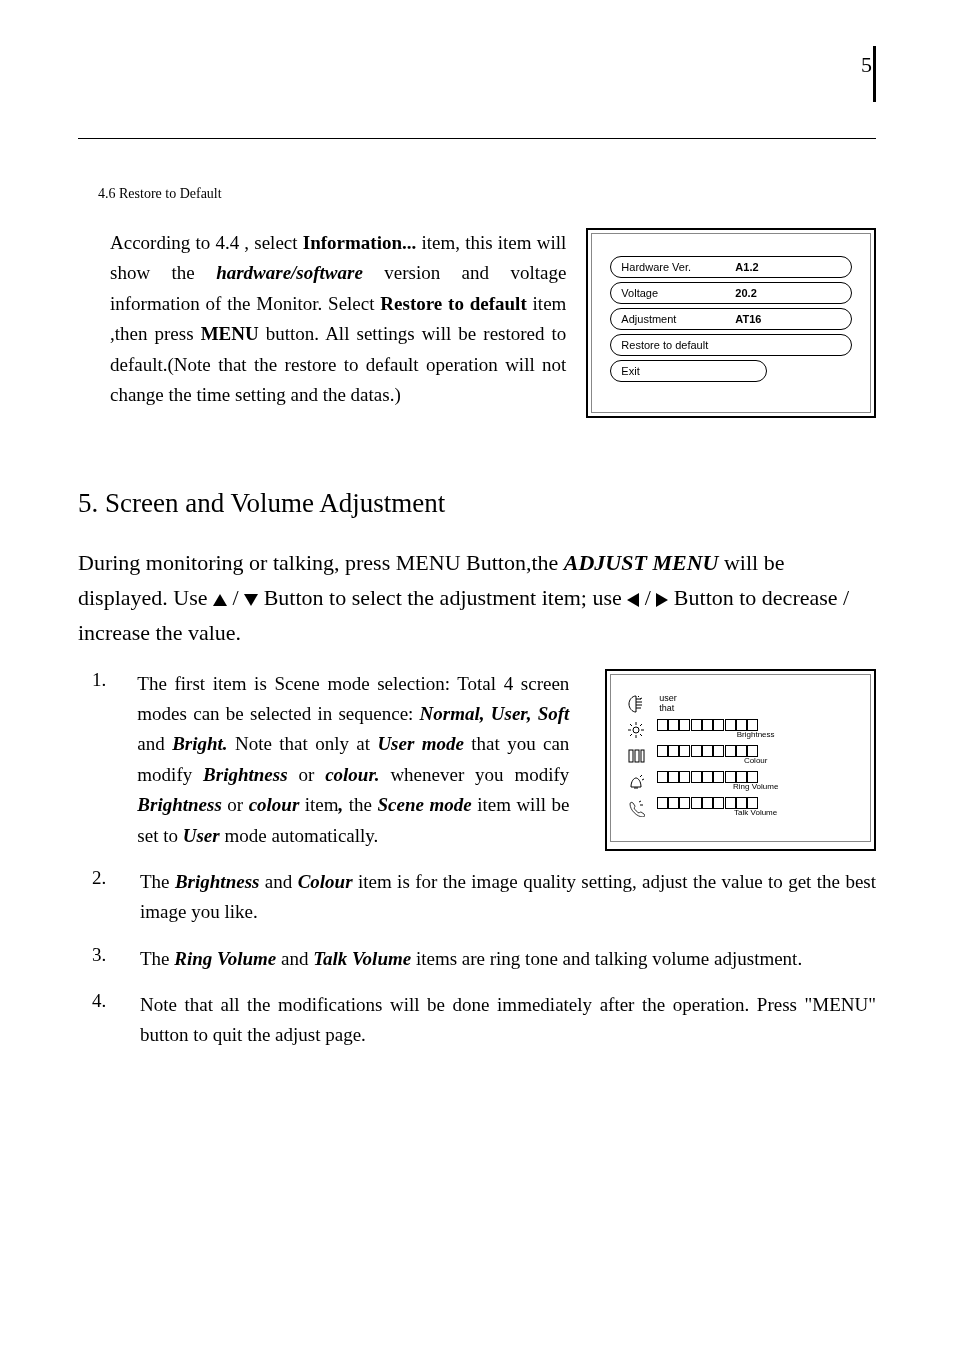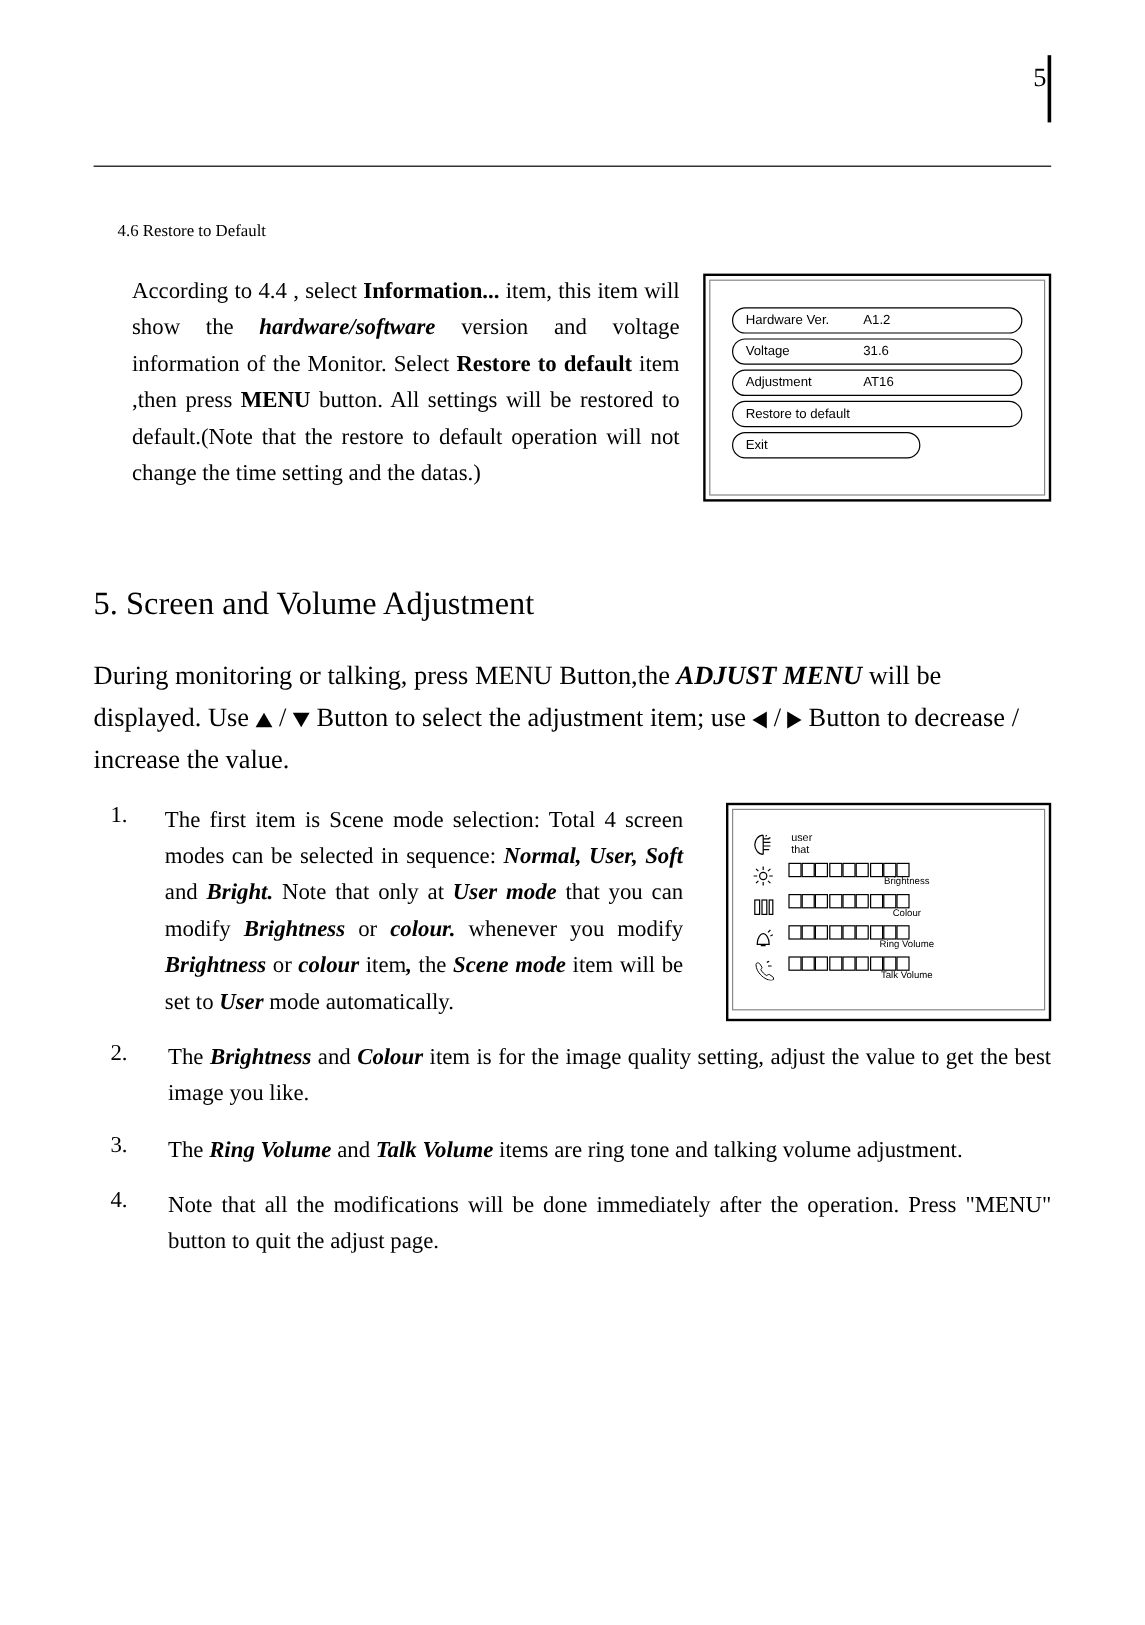--- a/index.html
+++ b/index.html
@@ -79,21 +79,22 @@
       font-family: Arial, sans-serif;
       display: flex;
       align-items: center;
       padding-left: 10px;
       margin-bottom: 4px;
       position: relative;
     }
     .info-row-label { }
     .info-row-val {
       position: absolute;
-      left: 108px;
+      left: 124px;
+      font-weight: bold;
     }
     .info-row-exit { width: 65%; }
     .section-heading {
       font-size: 27px;
       font-family: 'Times New Roman', serif;
       margin-bottom: 26px;
       margin-top: 64px;
     }
     .body-para {
       font-size: 22px;
@@ -217,21 +218,21 @@
       <span>According to 4.4 , select </span><span class="bold">Information...</span><span> item, this item will show the </span><span class="italic-bold">hardware/software</span><span> version and voltage information of the Monitor. Select </span><span class="bold">Restore to default</span><span> item ,then press </span><span class="bold">MENU</span><span> button. All settings will be restored  to default.(Note that the restore to default operation will not change the time setting and the datas.)</span>
     </div>
     <div class="info-panel">
       <div class="info-panel-inner">
         <div class="info-row">
           <span class="info-row-label">Hardware Ver.</span>
           <span class="info-row-val">A1.2</span>
         </div>
         <div class="info-row">
           <span class="info-row-label">Voltage</span>
-          <span class="info-row-val">31.6</span>
+          <span class="info-row-val">20.2</span>
         </div>
         <div class="info-row">
           <span class="info-row-label">Adjustment</span>
           <span class="info-row-val">AT16</span>
         </div>
         <div class="info-row">
           <span class="info-row-label">Restore to default</span>
         </div>
         <div class="info-row info-row-exit">
           <span class="info-row-label">Exit</span>

